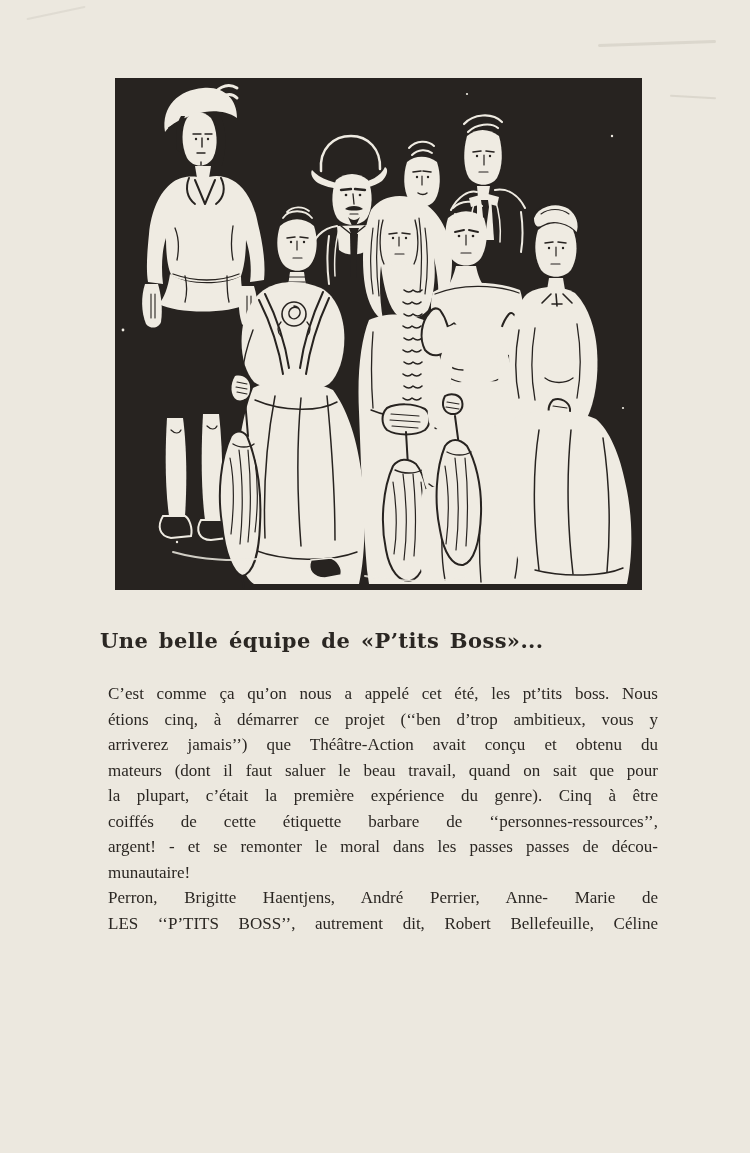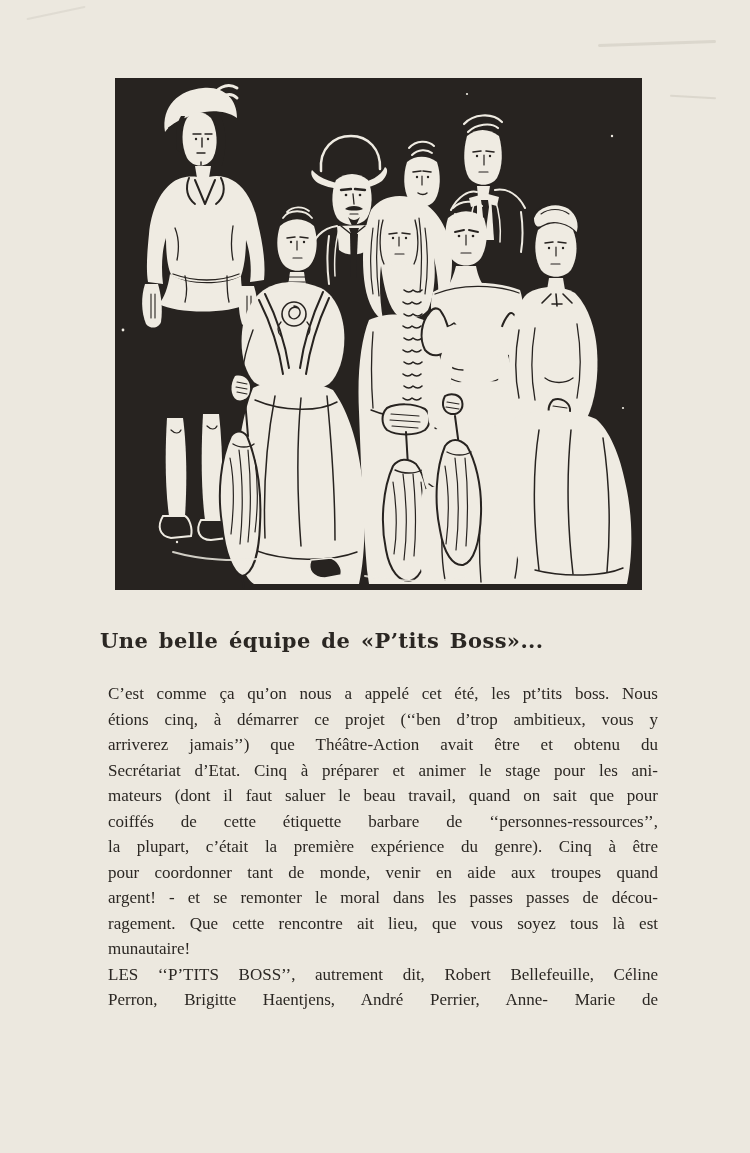--- a/index.html
+++ b/index.html
@@ -274,26 +274,23 @@
         <circle cx="508" cy="330" r="1.1"></circle>
       </g>
     </svg>
   </figure>
 
   <h1 class="article-title">Une belle équipe de «P’tits Boss»...</h1>
 
   <div class="article-body">
     <div class="line">C’est comme ça qu’on nous a appelé cet été, les pt’tits boss. Nous</div>
     <div class="line">étions cinq, à démarrer ce projet (‘‘ben d’trop ambitieux, vous y</div>
-    <div class="line">arriverez jamais’’) que Théâtre-Action avait être et obtenu du</div>
-    <div class="line">Secrétariat d’Etat. Cinq à préparer et animer le stage pour les ani-</div>
+    <div class="line">arriverez jamais’’) que Théâtre-Action avait conçu et obtenu du</div>
     <div class="line">mateurs (dont il faut saluer le beau travail, quand on sait que pour</div>
+    <div class="line">la plupart, c’était la première expérience du genre). Cinq à être</div>
     <div class="line">coiffés de cette étiquette barbare de ‘‘personnes-ressources’’,</div>
-    <div class="line">la plupart, c’était la première expérience du genre). Cinq à être</div>
-    <div class="line">pour coordonner tant de monde, venir en aide aux troupes quand</div>
     <div class="line">argent! - et se remonter le moral dans les passes passes de décou-</div>
-    <div class="line">ragement. Que cette rencontre ait lieu, que vous soyez tous là est</div>
     <div class="line para-end">munautaire!</div>
+    <div class="line">Perron, Brigitte Haentjens, André Perrier, Anne- Marie de</div>
     <div class="line">LES ‘‘P’TITS BOSS’’, autrement dit, Robert Bellefeuille, Céline</div>
-    <div class="line">Perron, Brigitte Haentjens, André Perrier, Anne- Marie de</div>
   </div>
 
 </div>
 
 </body></html>

